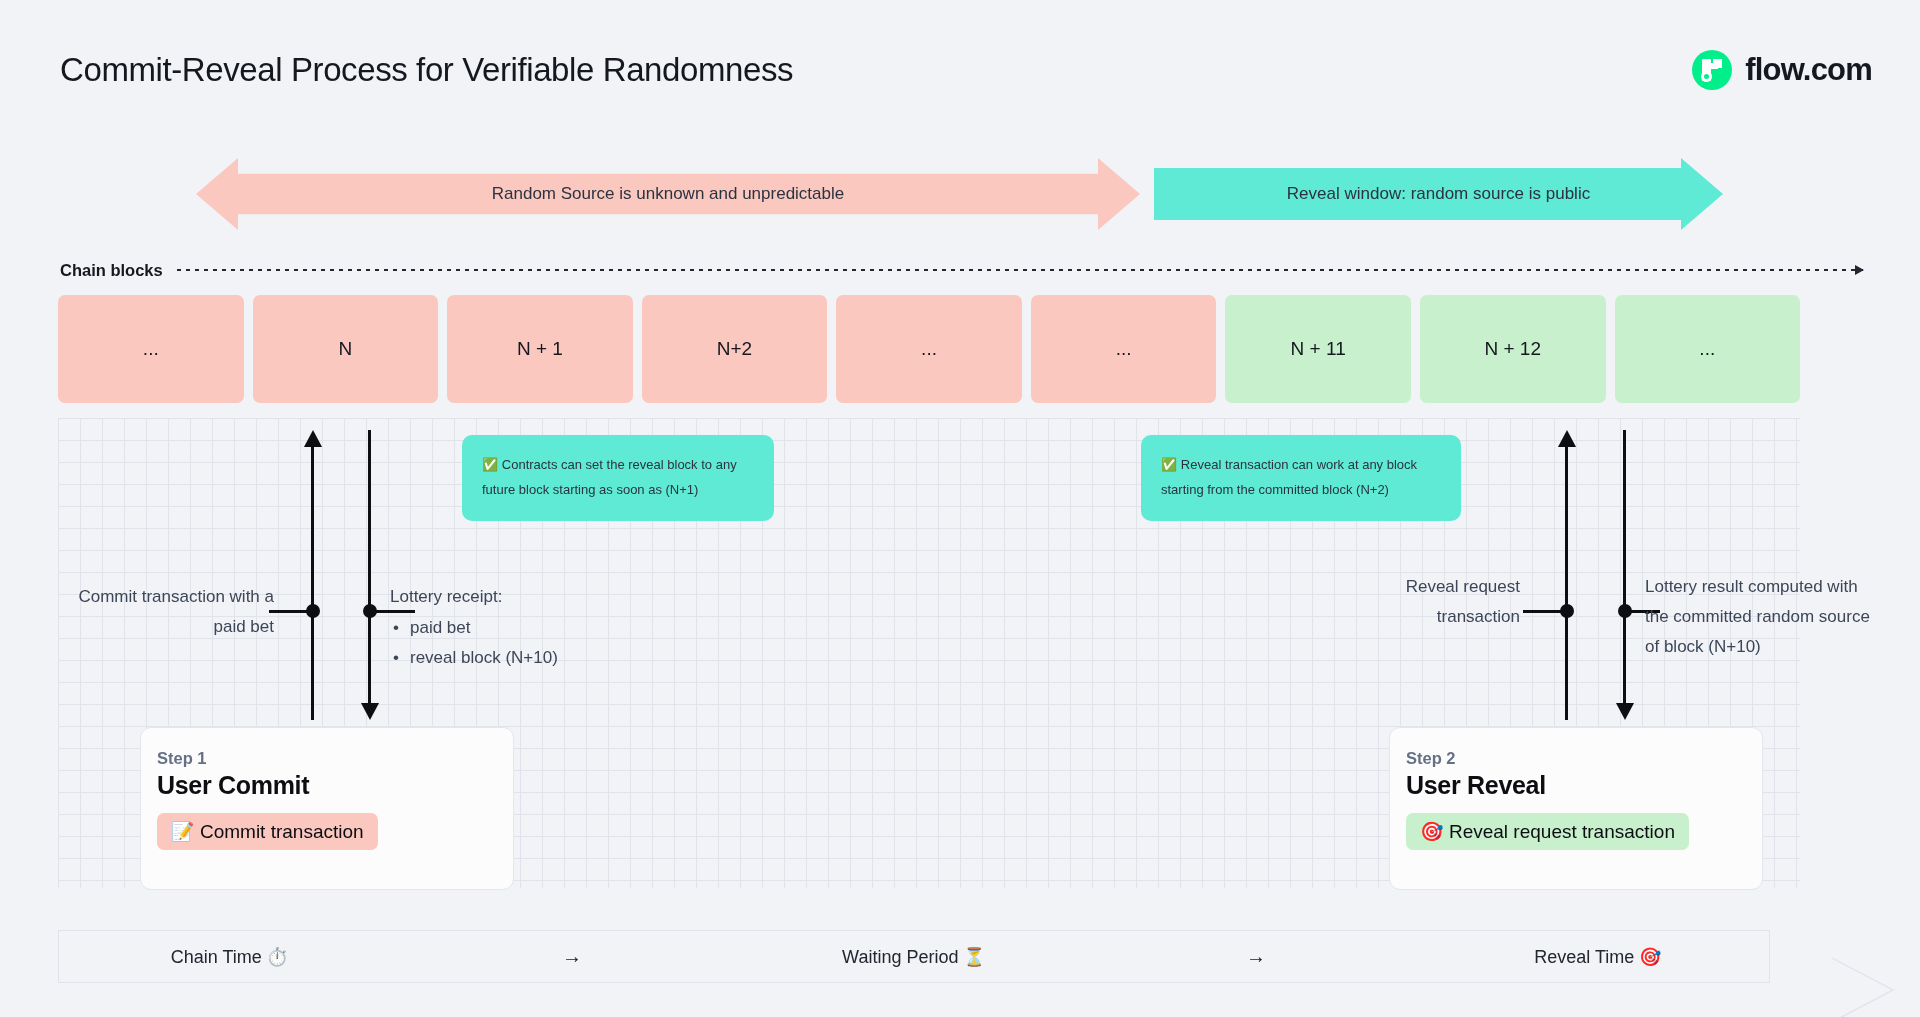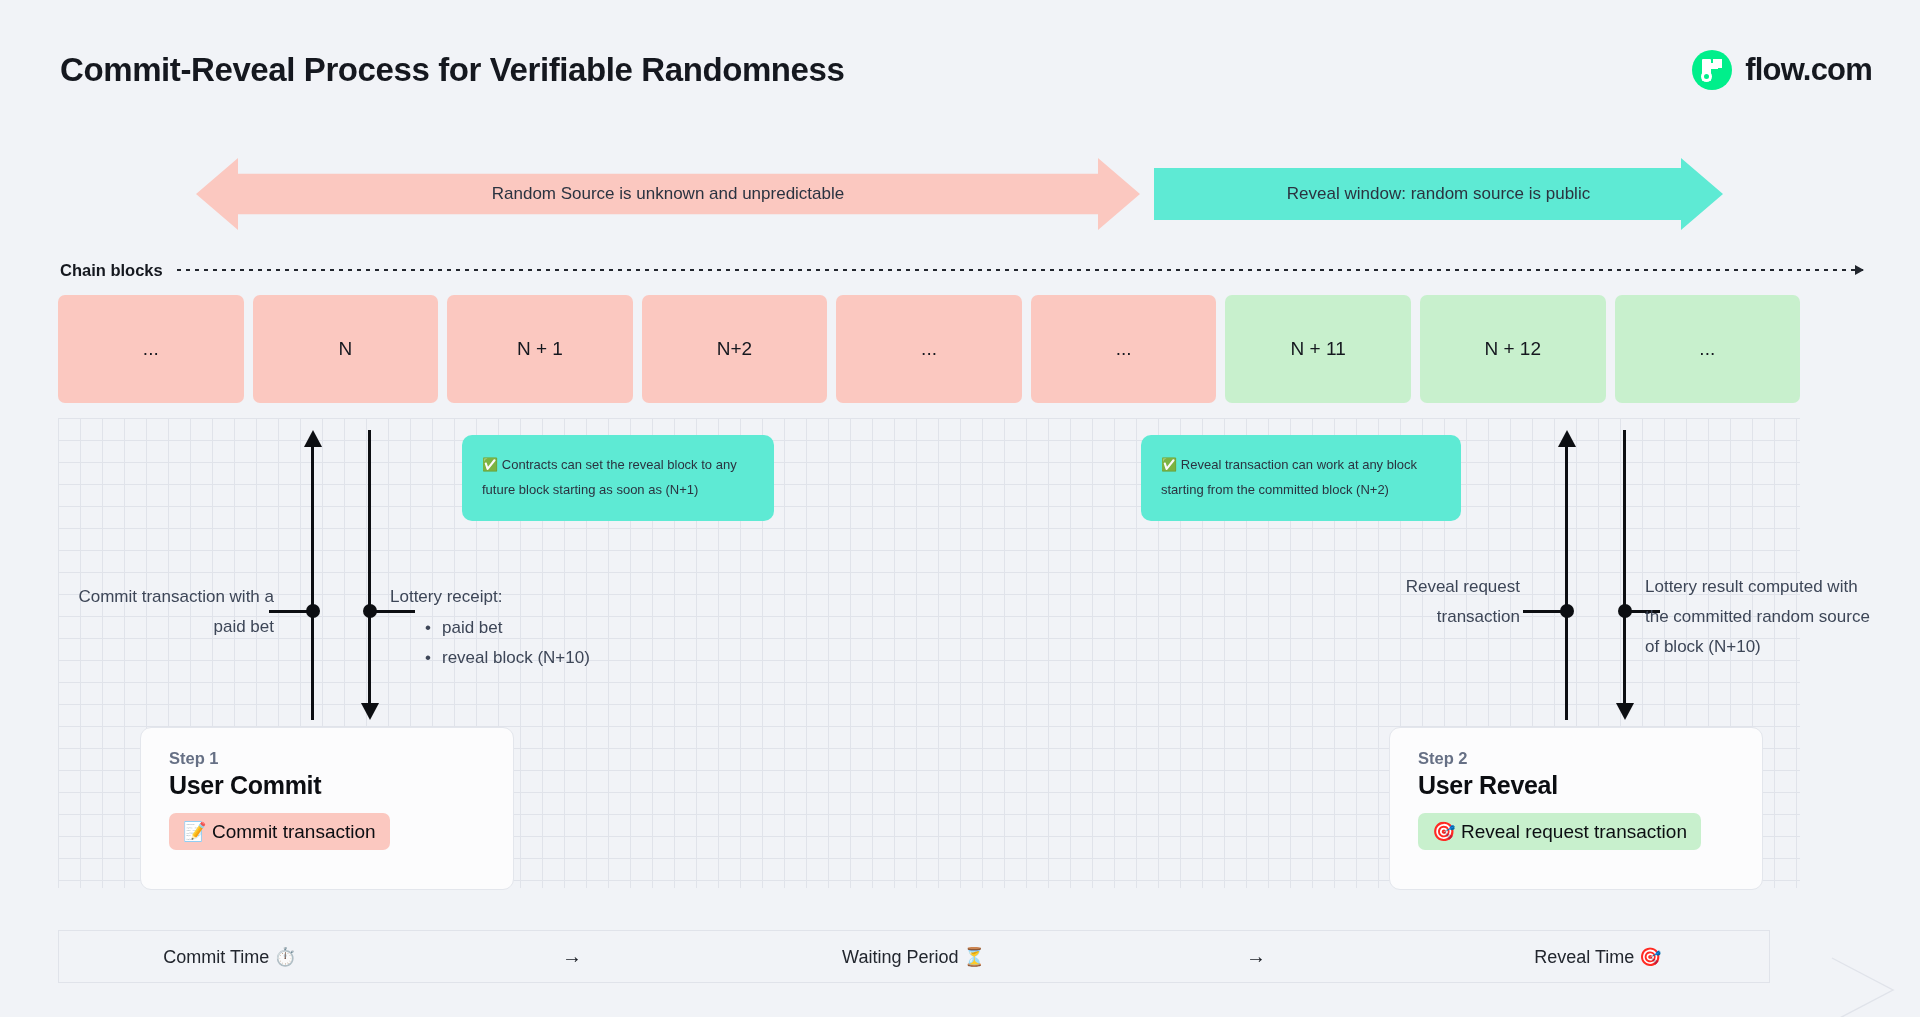--- a/index.html
+++ b/index.html
@@ -17,21 +17,21 @@
   #header {
     position: absolute;
     top: 42px; left: 60px; right: 48px;
     height: 56px;
     display: flex;
     align-items: center;
     justify-content: space-between;
   }
   #page-title {
     font-size: 33px;
-    font-weight: 700;
+    font-weight: 400;
     color: #15181f;
     letter-spacing: -0.4px;
   }
   #brand {
     display: flex;
     align-items: center;
     gap: 13px;
   }
   #brand-mark {
     width: 40px; height: 40px;
@@ -194,21 +194,21 @@
 
   
   .annot {
     position: absolute;
     font-size: 17px;
     line-height: 30px;
     color: #3d4657;
   }
   .annot.right-align { text-align: right; }
   .annot ul { list-style: none; margin-top: 1px; }
-  .annot li { position: relative; padding-left: 20px; margin-left: 32px; }
+  .annot li { position: relative; padding-left: 20px; }
   .annot li::before {
     content: "•";
     position: absolute; left: 3px;
     color: #3d4657;
   }
 
   
   .callout {
     position: absolute;
     background: #5eead4;
@@ -219,21 +219,21 @@
     color: #2b3340;
   }
 
   
   .step-card {
     position: absolute;
     width: 374px; height: 163px;
     background: #fcfcfd;
     border: 1px solid #e3e6ec;
     border-radius: 11px;
-    padding: 21px 28px;
+    padding: 21px 16px;
   }
   .step-eyebrow {
     font-size: 16.5px;
     font-weight: 700;
     color: #667085;
     margin-bottom: 3px;
   }
   .step-title {
     font-size: 25px;
     font-weight: 700;
@@ -378,21 +378,21 @@
 </div>
 
 <div class="step-card" style="left:1389px; top:727px;">
   <div class="step-eyebrow">Step 2</div>
   <div class="step-title">User Reveal</div>
   <div class="step-pill green">🎯 Reveal request transaction</div>
 </div>
 
 <div id="timeline">
   <div id="timeline-bar">
-    <div>Commit Time ⏱️</div>
+    <div>Chain Time ⏱️</div>
     <div class="tl-arrow">→</div>
     <div>Waiting Period ⏳</div>
     <div class="tl-arrow">→</div>
     <div>Reveal Time 🎯</div>
   </div>
   <div id="timeline-head">
     <svg width="64" height="66" viewBox="0 0 64 66">
       <path d="M1 1 L62 33 L1 65" fill="none" stroke="#e0e3ea" stroke-width="1.4"></path>
     </svg>
   </div>

